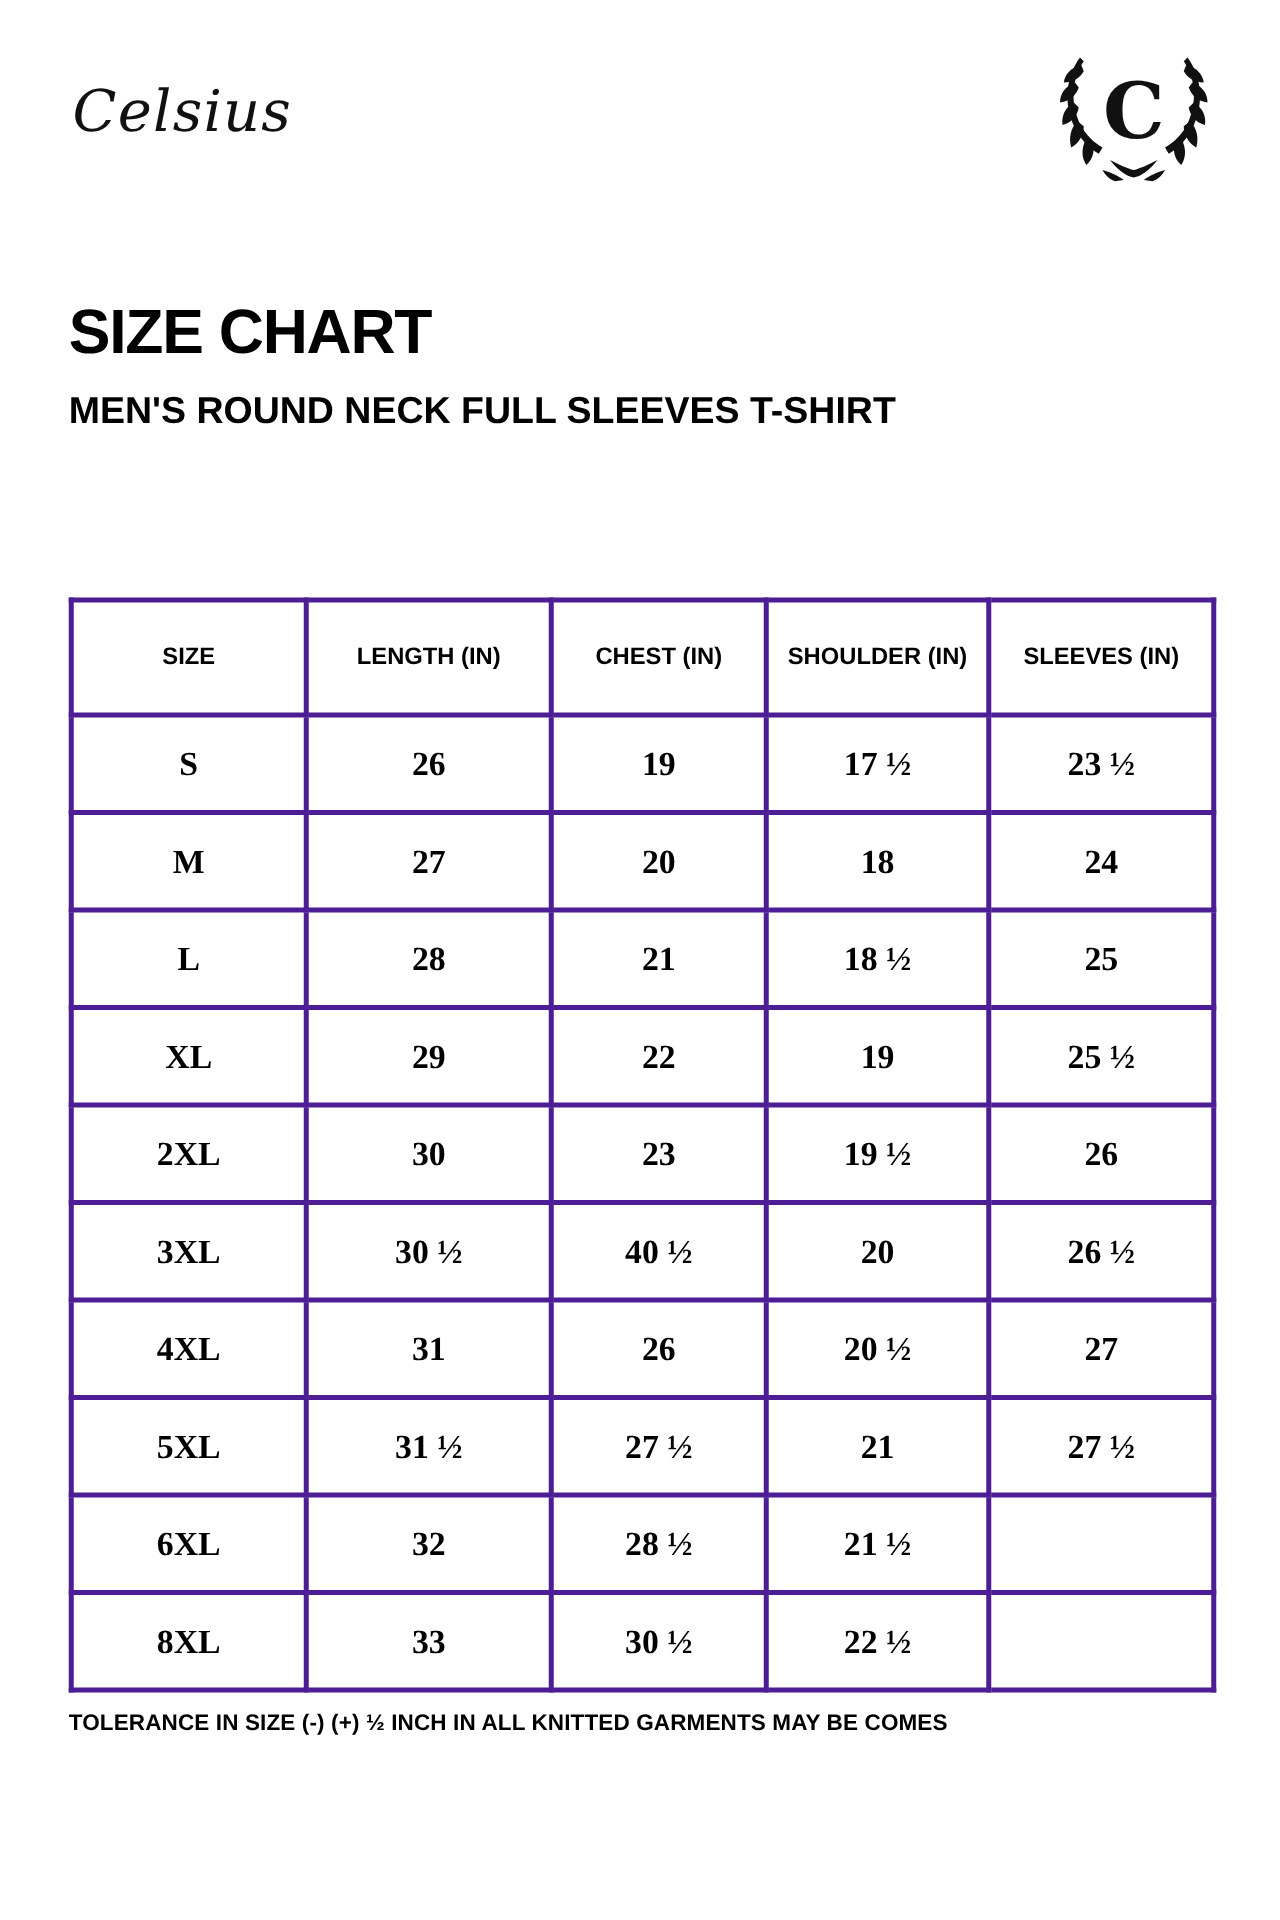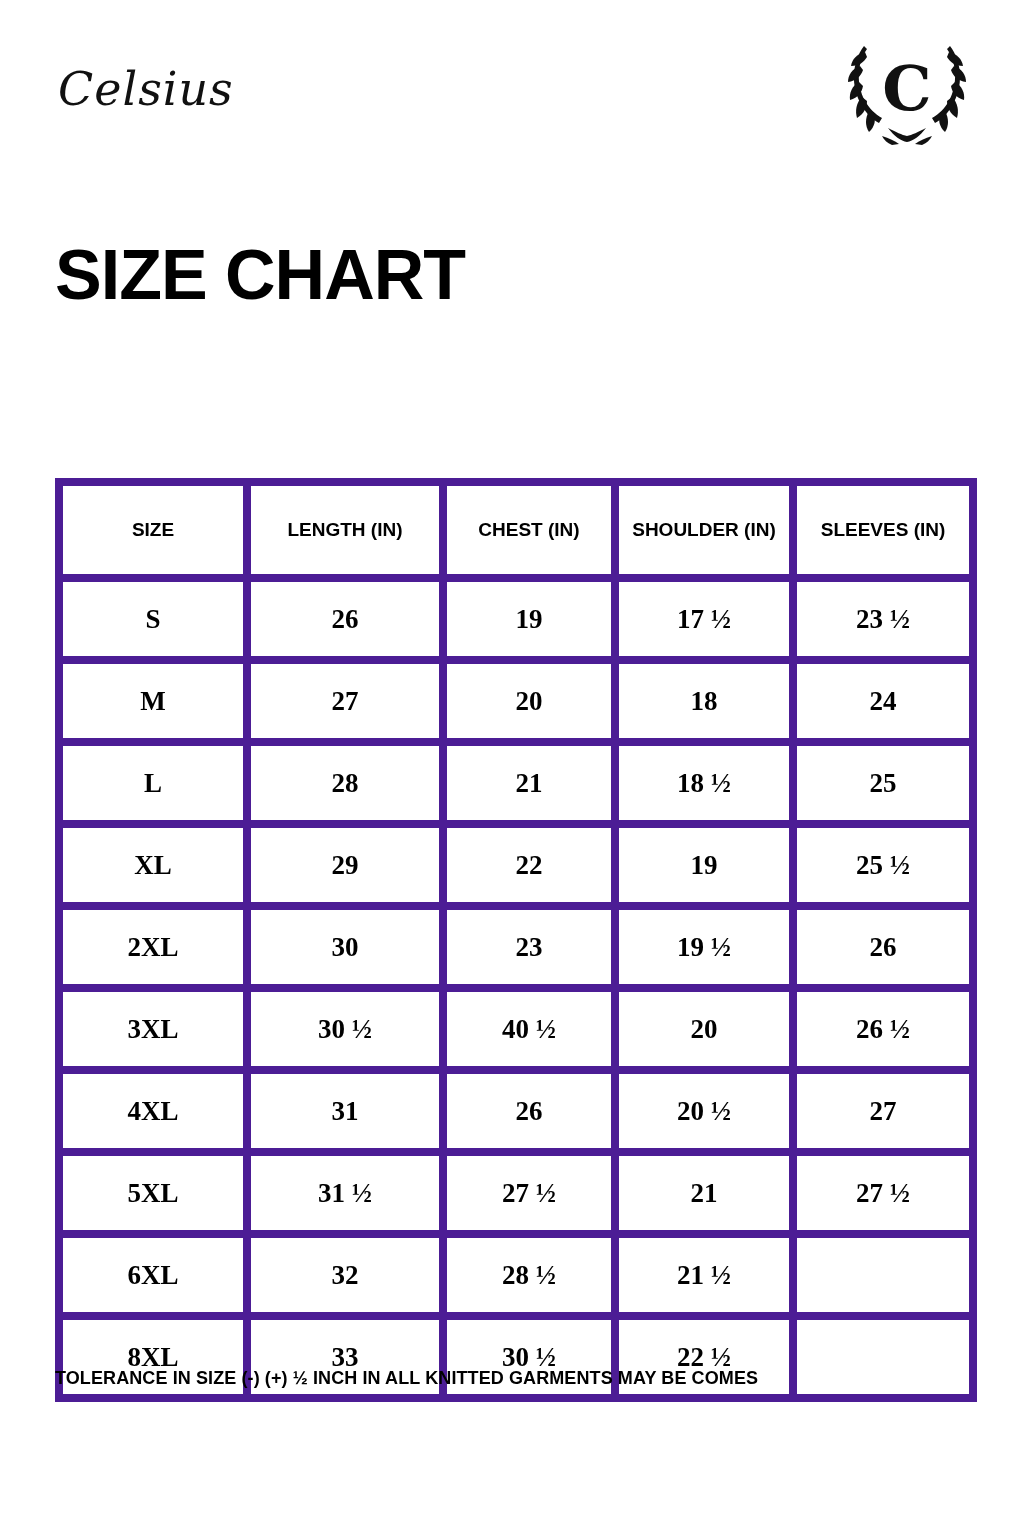--- a/index.html
+++ b/index.html
@@ -50,21 +50,21 @@
     height: 120px;
   }
   
   .title-block {
     position: absolute;
     left: 55px;
     top: 240px;
     width: 920px;
   }
   .page-title {
-    font-size: 70px;
+    font-size: 50px;
     font-weight: bold;
     letter-spacing: -1px;
     line-height: 1;
     margin: 0;
     white-space: nowrap;
   }
   .page-subtitle {
     font-size: 30px;
     font-weight: bold;
     letter-spacing: 0px;
@@ -78,21 +78,21 @@
     top: 478px;
     width: 914px;
   }
   table.size-table {
     border-collapse: collapse;
     width: 914px;
     table-layout: fixed;
   }
   table.size-table th,
   table.size-table td {
-    border: 8px solid #4c1d95;
+    border: 4px solid #4c1d95;
     text-align: center;
     vertical-align: middle;
   }
   table.size-table th {
     font-family: "Liberation Sans", sans-serif;
     font-size: 19px;
     font-weight: bold;
     letter-spacing: 0px;
     height: 88px;
     padding: 0 2px;
@@ -153,20 +153,21 @@
           <path d="M90 108 C83 110 77 113 73 116 L80 117 C85 115 88 112 90 108 Z"></path>
 
           <text x="65" y="82" font-family="DejaVu Serif, serif" font-size="62" font-weight="bold" text-anchor="middle" fill="#111111">C</text>
         </g>
       </svg>
     </div>
   </div>
 
   <div class="title-block">
     <h1 class="page-title">SIZE CHART</h1>
+    <h2 class="page-subtitle">MEN'S ROUND NECK FULL SLEEVES T-SHIRT</h2>
   </div>
 
   <div class="table-wrap">
     <table class="size-table">
       <colgroup>
         <col class="c-size">
           <col class="c-length">
           <col class="c-chest">
           <col class="c-shoulder">
           <col class="c-sleeves">

